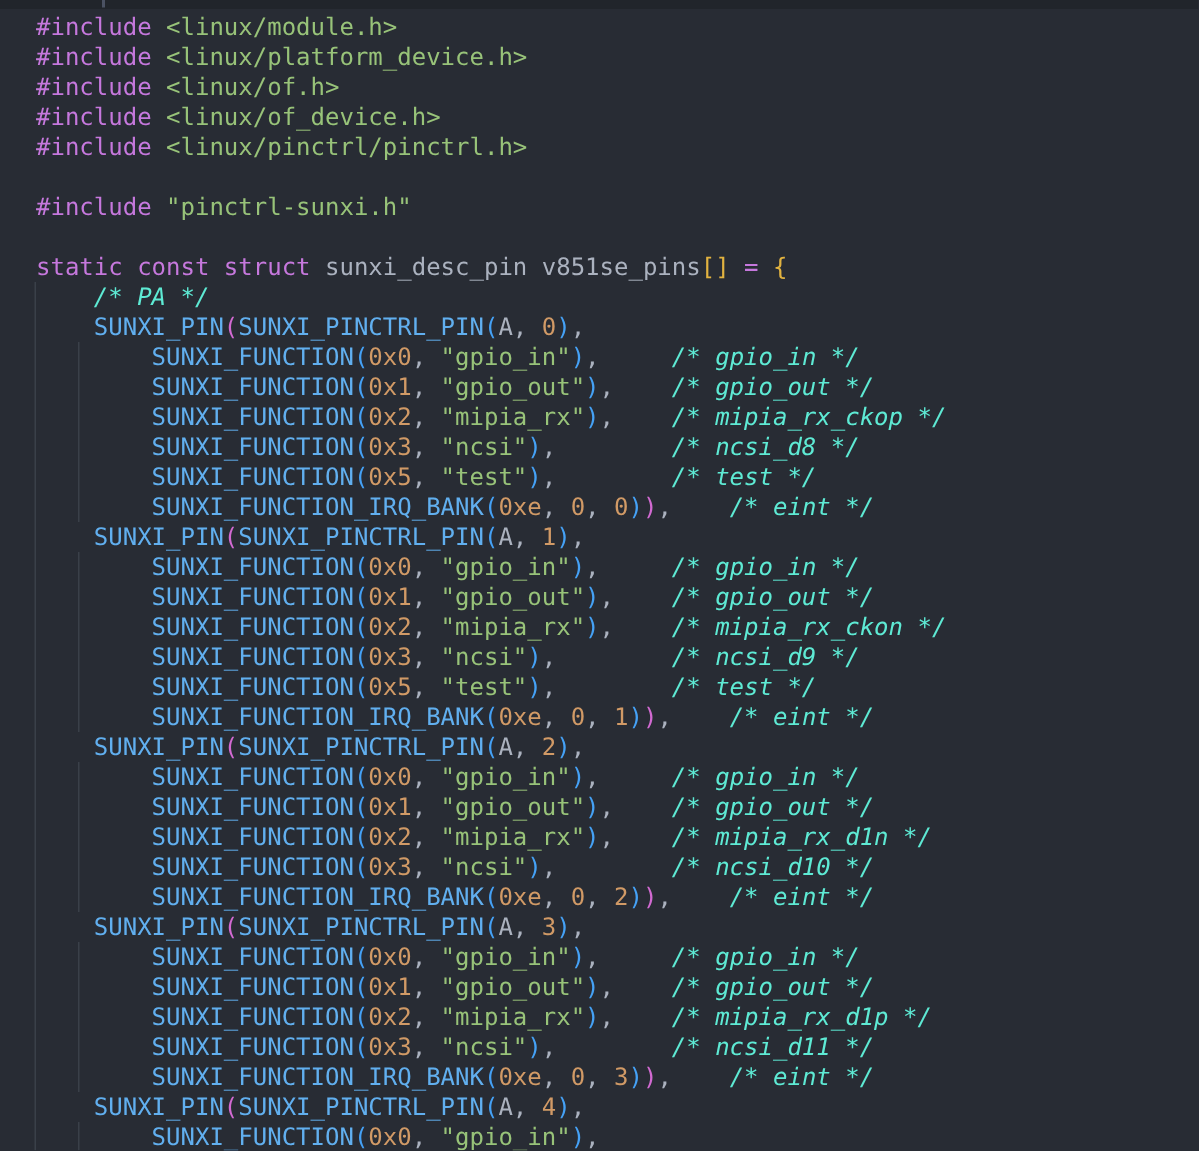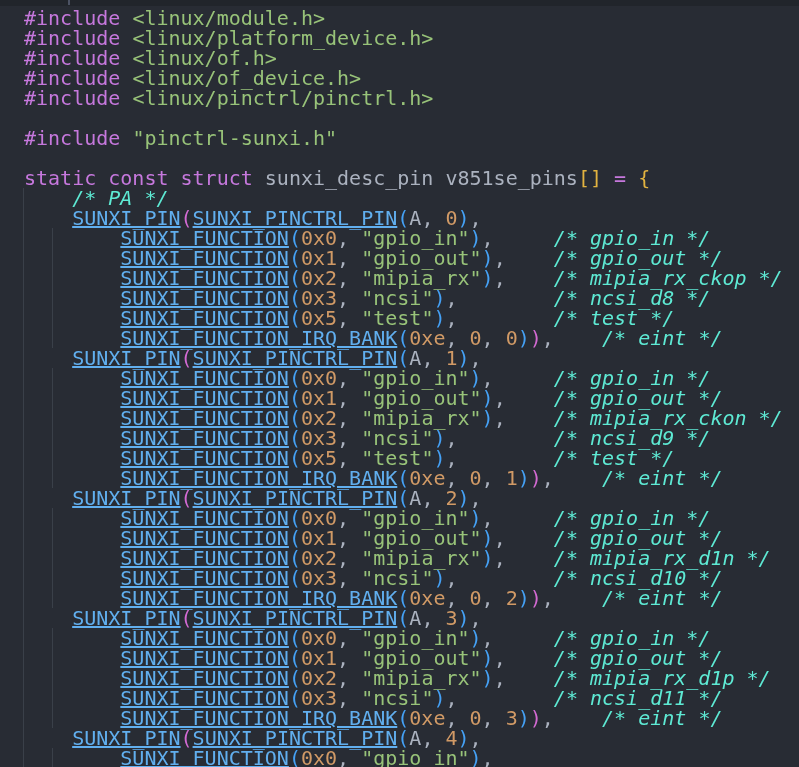--- a/index.html
+++ b/index.html
@@ -18,30 +18,30 @@
     position:absolute;left:68px;top:0;width:2px;height:5px;
     background:#4b5263;
   }
   .guide{
     position:absolute;width:1px;background:#3a4049;
   }
   pre.code{
     position:absolute;left:0;top:8px;margin:0;
     padding:0 0 0 24px;
     font-family:"DejaVu Sans Mono", monospace;
-    font-size:20px;line-height:20px;
+    font-size:16px;line-height:20px;
     white-space:pre;
     color:#abb2bf;
   }
   .line{height:20px;}
   .id{color:#abb2bf;}
   .kw{color:#c678dd;}
   .str{color:#98c379;}
   .num{color:#d19a66;}
-  .fn{color:#61afef;text-decoration:underline;}
+  .fn{color:#61afef;}
   .cmt{color:#5eead4;font-style:italic;}
   .b1{color:#e2b340;}
   .b2{color:#d26ad2;}
   .b3{color:#45a1f5;}
   .op{color:#c678dd;}
 </style>
 </head>
 <body>
 
 <div class="editor">

